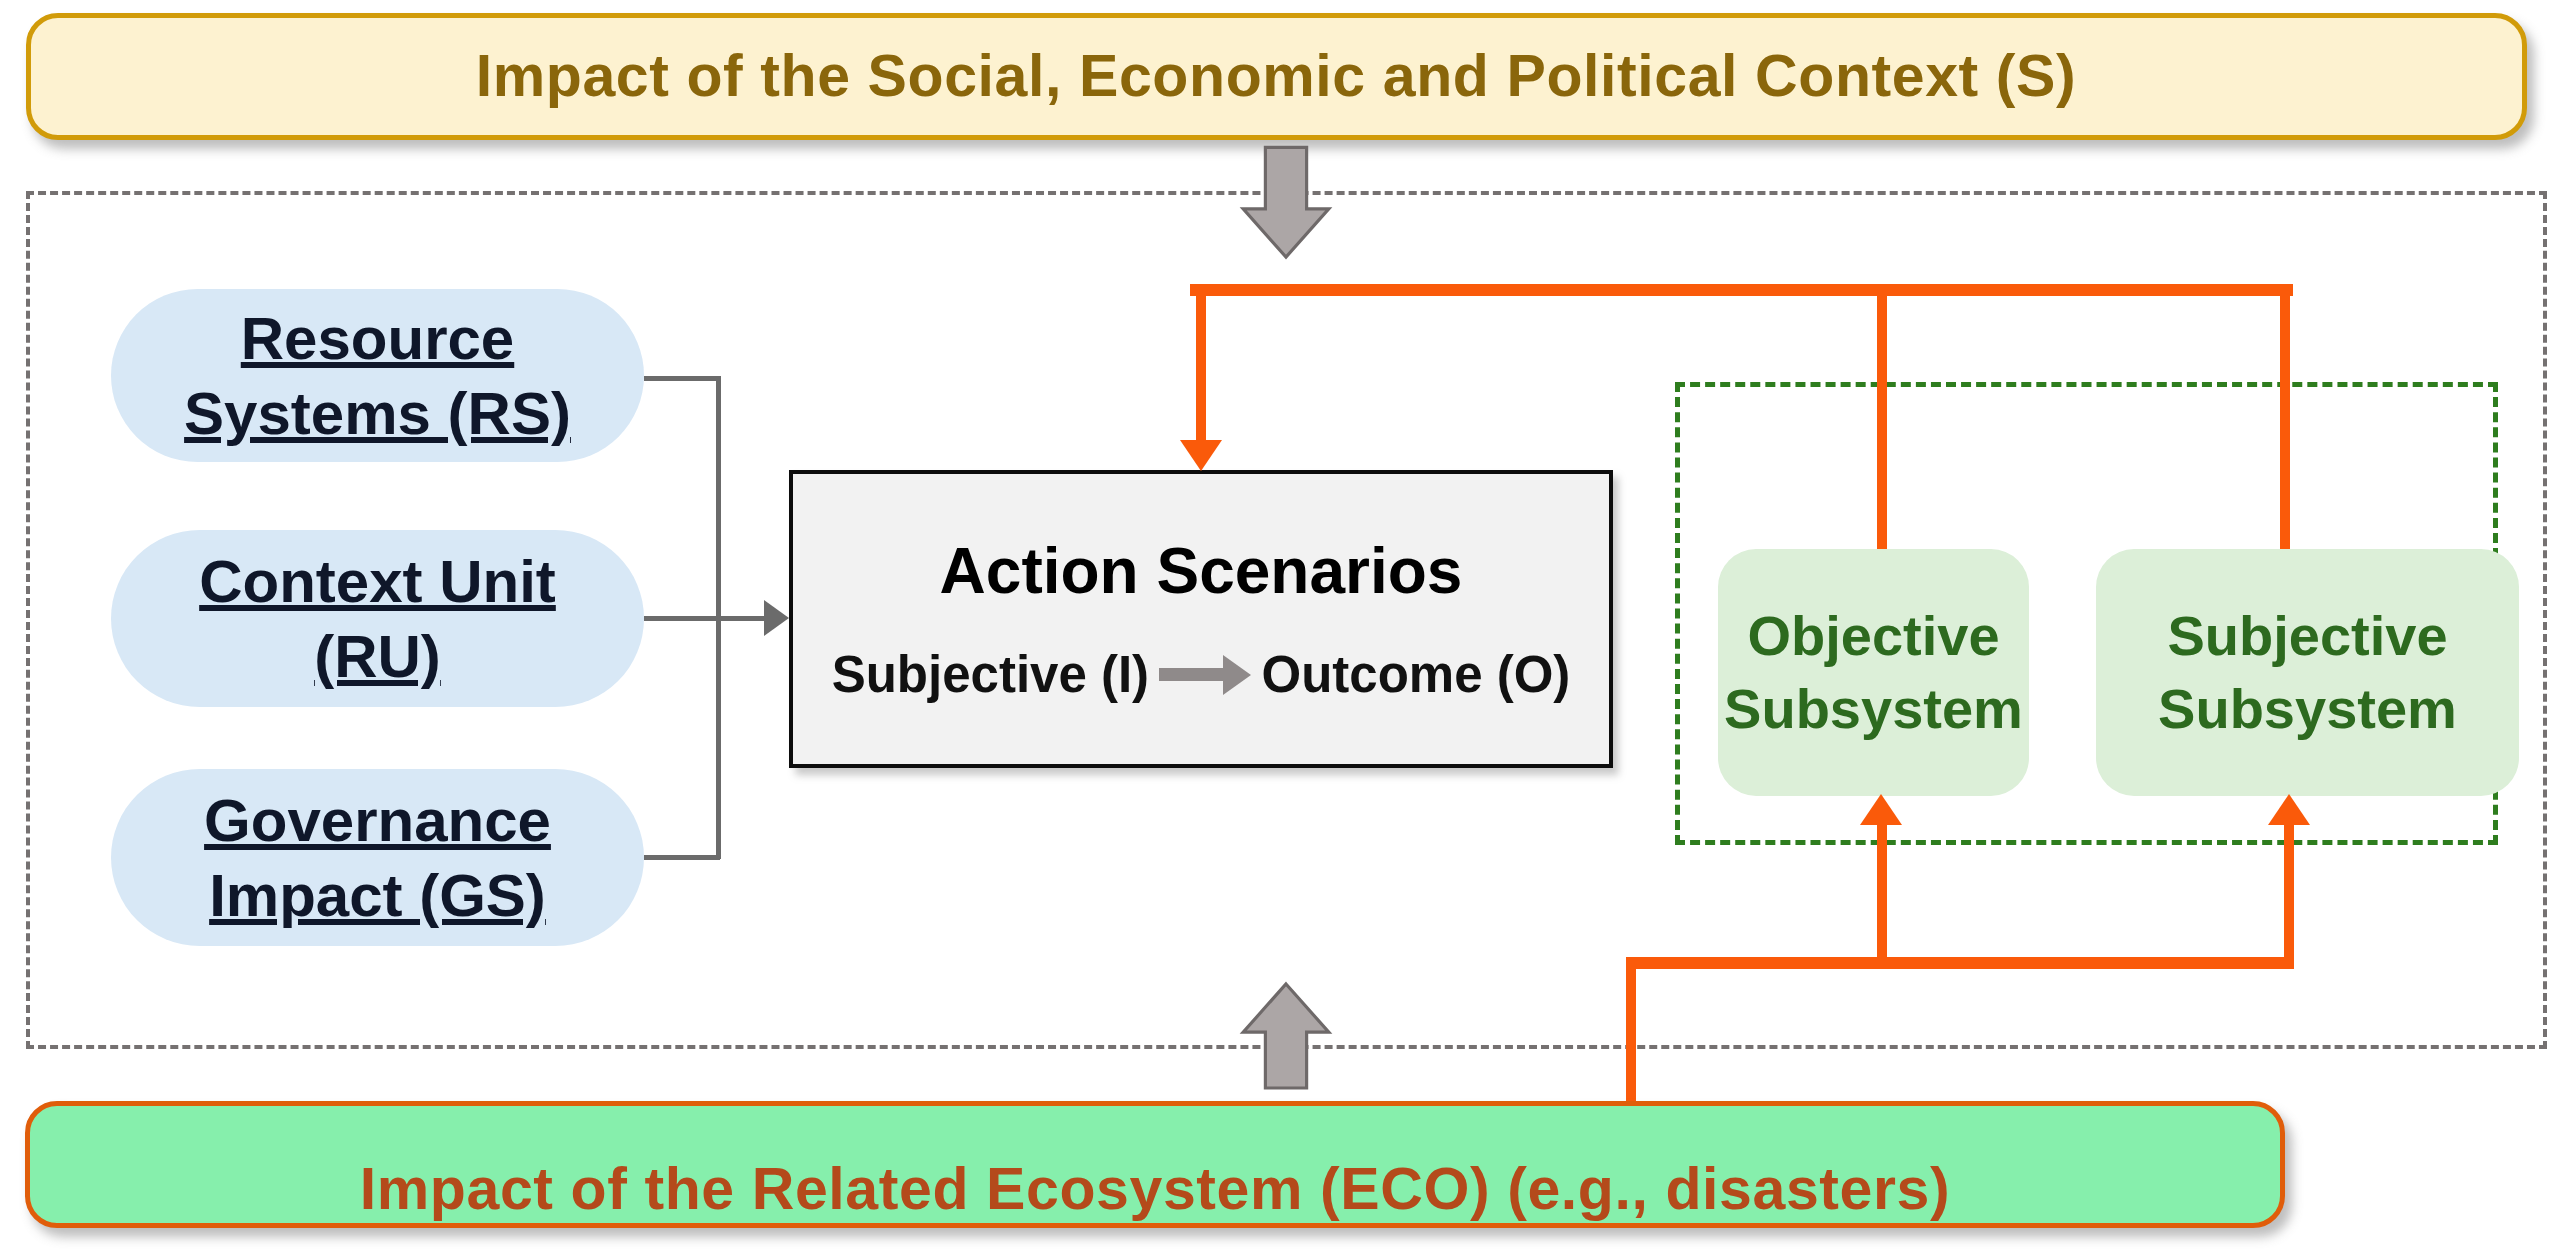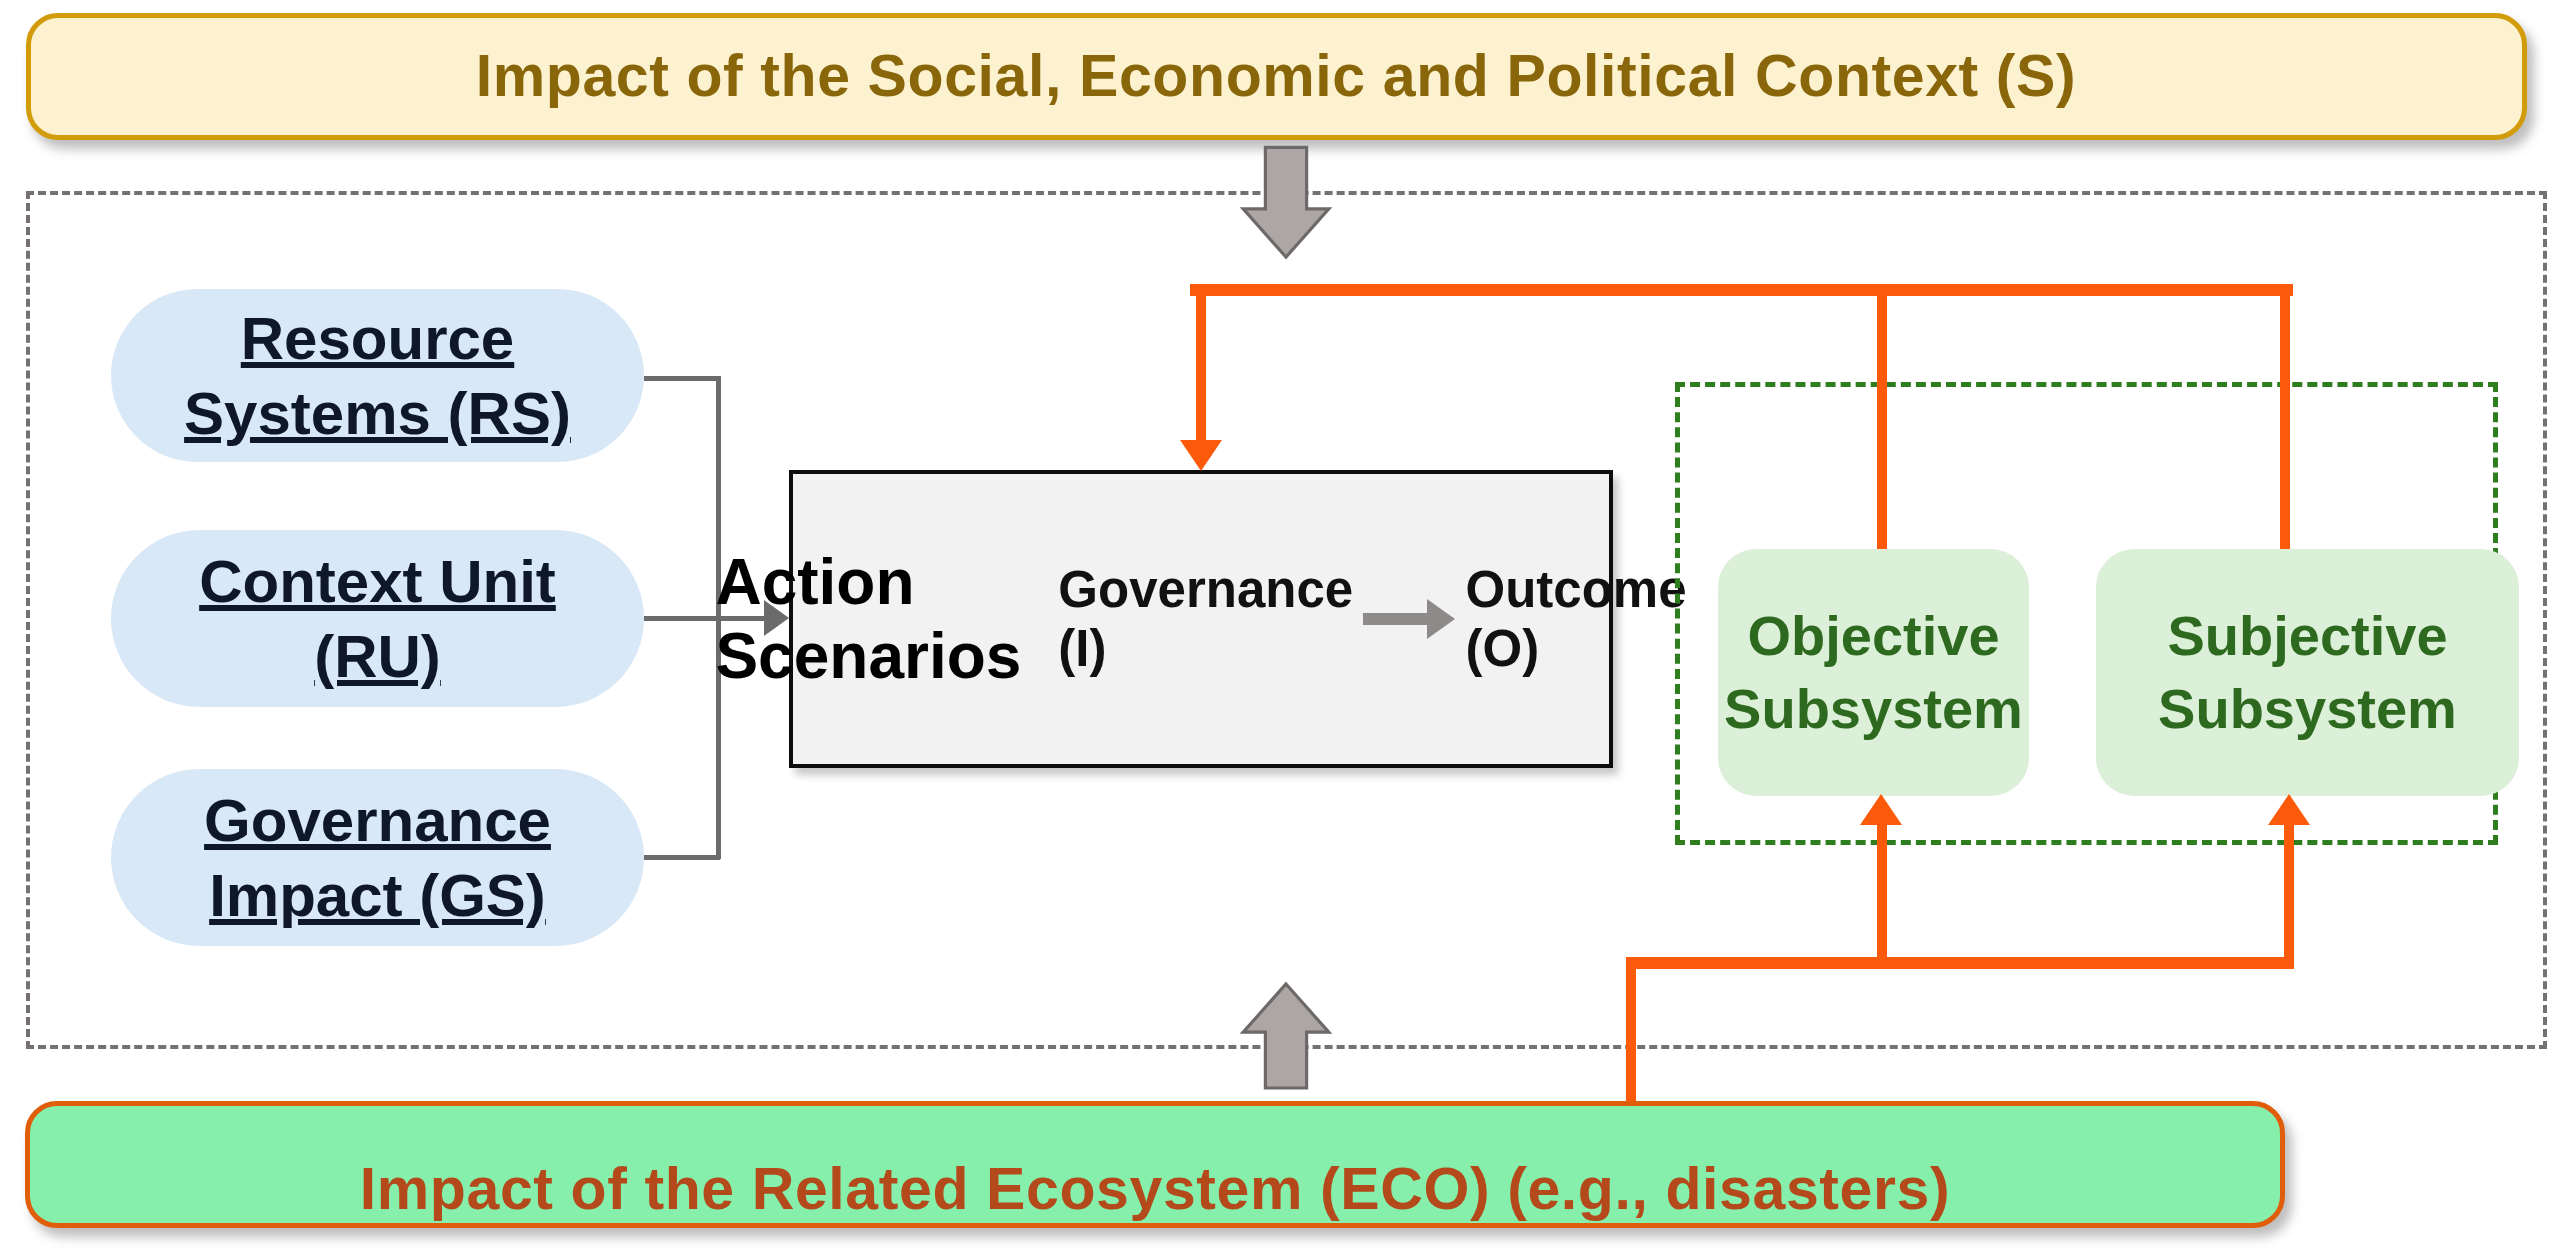--- a/index.html
+++ b/index.html
@@ -78,21 +78,21 @@
     border-top: 18px solid transparent;
     border-bottom: 18px solid transparent;
   }
 
   
   #action-box {
     left: 789px; top: 470px; width: 824px; height: 298px;
     background: #f2f2f2;
     border: 4.5px solid #0d0d0d;
     box-shadow: 5.7px 7px 7.6px rgba(120,120,120,0.40);
-    display: flex; flex-direction: row;
+    display: flex; flex-direction: column;
     align-items: center; justify-content: center;
     gap: 37px;
   }
   #action-title { font-weight: bold; font-size: 64px; color: #000000; }
   #action-row {
     display: flex; align-items: center; justify-content: center;
     font-weight: bold; font-size: 51px; color: #111111;
   }
   #io-arrow { display: flex; align-items: center; margin: 0 10.2px; }
   #io-arrow .shaft { width: 64px; height: 12.7px; background: #8f8a8a; }
@@ -185,21 +185,21 @@
 
   <div id="rs-stub" class="abs gline"></div>
   <div id="gs-stub" class="abs gline"></div>
   <div id="merge-vert" class="abs gline"></div>
   <div id="ru-line" class="abs gline"></div>
   <div id="ru-arrowhead" class="abs"></div>
 
   <div id="action-box" class="abs">
     <div id="action-title">Action Scenarios</div>
     <div id="action-row">
-      <span>Governance (I)</span>
+      <span>Subjective (I)</span>
       <span id="io-arrow">
         <span class="shaft"></span>
         <span class="head"></span>
       </span>
       <span>Outcome (O)</span>
     </div>
   </div>
 
   <div id="actor-box" class="abs"></div>
 

